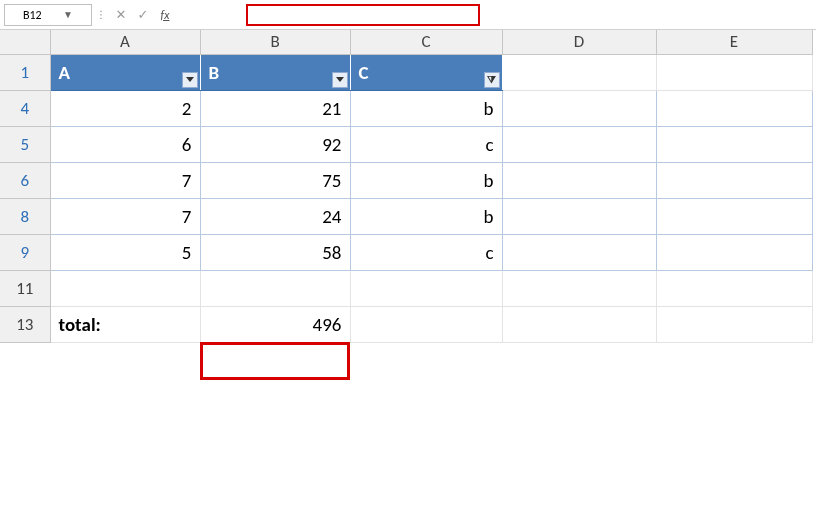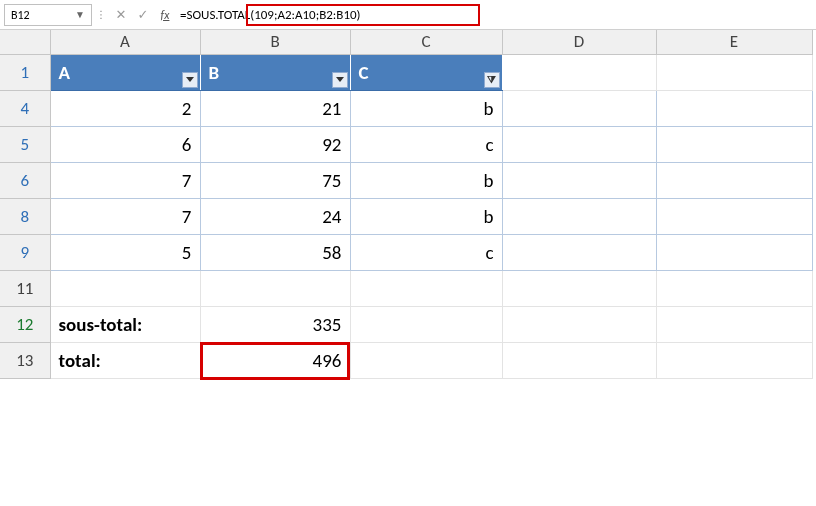--- a/index.html
+++ b/index.html
@@ -18,21 +18,21 @@
     border-bottom: 1px solid #d0d0d0;
     background: #fff;
     padding: 2px 4px;
   }
   .name-box {
     width: 88px;
     height: 22px;
     border: 1px solid #c0c0c0;
     background: #fff;
     font-size: 12px;
-    padding: 2px 6px;
+    padding: 2px 18px;
     display: flex;
     align-items: center;
     justify-content: space-between;
   }
   .name-box .dd { color:#666; font-size:10px; }
   .fb-sep {
     width: 18px;
     text-align: center;
     color: #888;
     font-size: 10px;
@@ -155,23 +155,20 @@
 
 <div class="formula-bar">
   <div class="name-box">
     <span>B12</span>
     <span class="dd">▼</span>
   </div>
   <div class="fb-sep">⋮</div>
   <div class="fb-icon">✕</div>
   <div class="fb-icon">✓</div>
   <div class="fb-icon fx">fx</div>
-  <div class="formula-input">
-    <span>=SOUS.TOTAL(109;A2:A10;B2:B10)</span>
-  </div>
   <div class="formula-highlight" style="left:246px; top:4px; width:234px; height:22px;"></div>
 </div>
 
 <div class="grid-wrap">
 <table class="grid">
   <colgroup>
     <col style="width:50px">
     <col style="width:150px">
     <col style="width:150px">
     <col style="width:152px">
@@ -249,28 +246,20 @@
 
   <tr>
     <th class="rowhdr" style="color:#404040">11</th>
     <td class="cell"></td>
     <td class="cell"></td>
     <td class="cell"></td>
     <td class="cell"></td>
     <td class="cell"></td>
   </tr>
 
-  <tr>
-    <th class="rowhdr sel">12</th>
-    <td class="cell lbl">sous-total:</td>
-    <td class="cell num">335</td>
-    <td class="cell"></td>
-    <td class="cell"></td>
-    <td class="cell"></td>
-  </tr>
 
   <tr>
     <th class="rowhdr" style="color:#444">13</th>
     <td class="cell lbl">total:</td>
     <td class="cell num">496</td>
     <td class="cell"></td>
     <td class="cell"></td>
     <td class="cell"></td>
   </tr>
 

